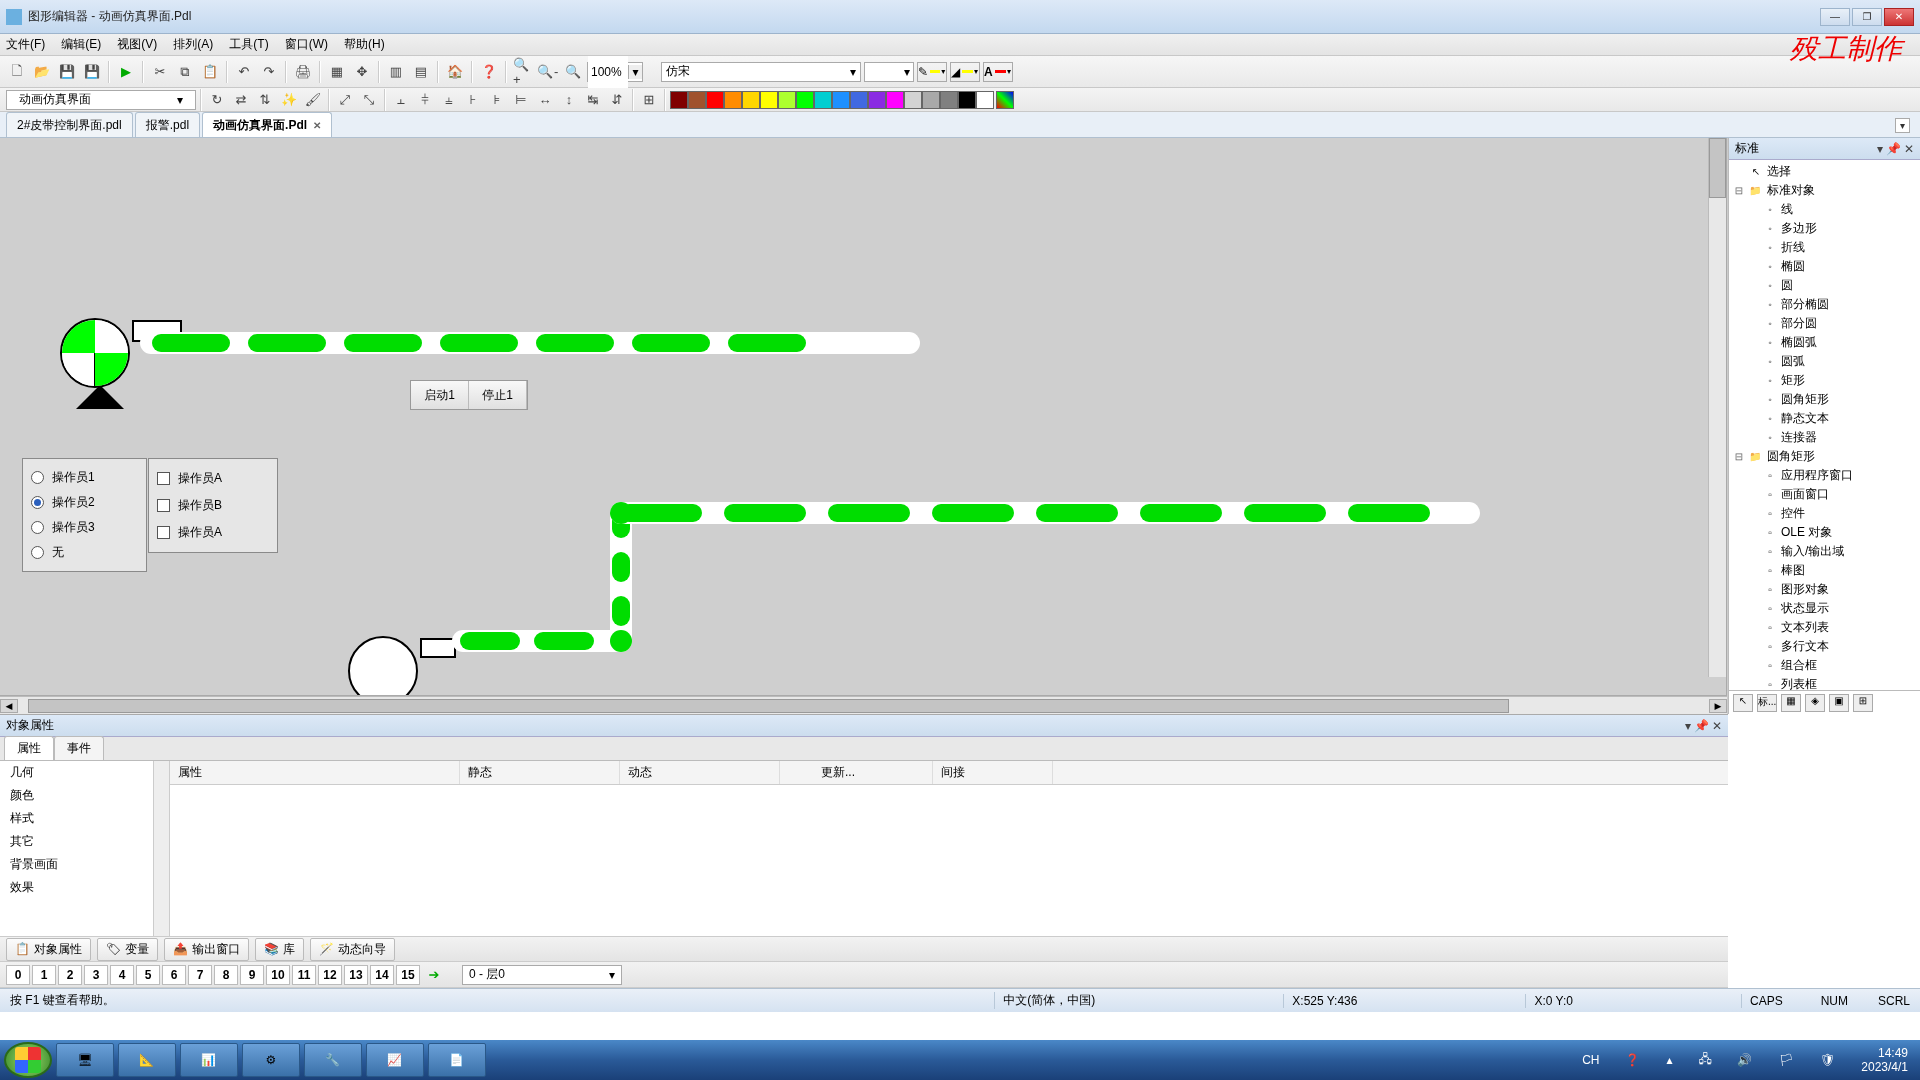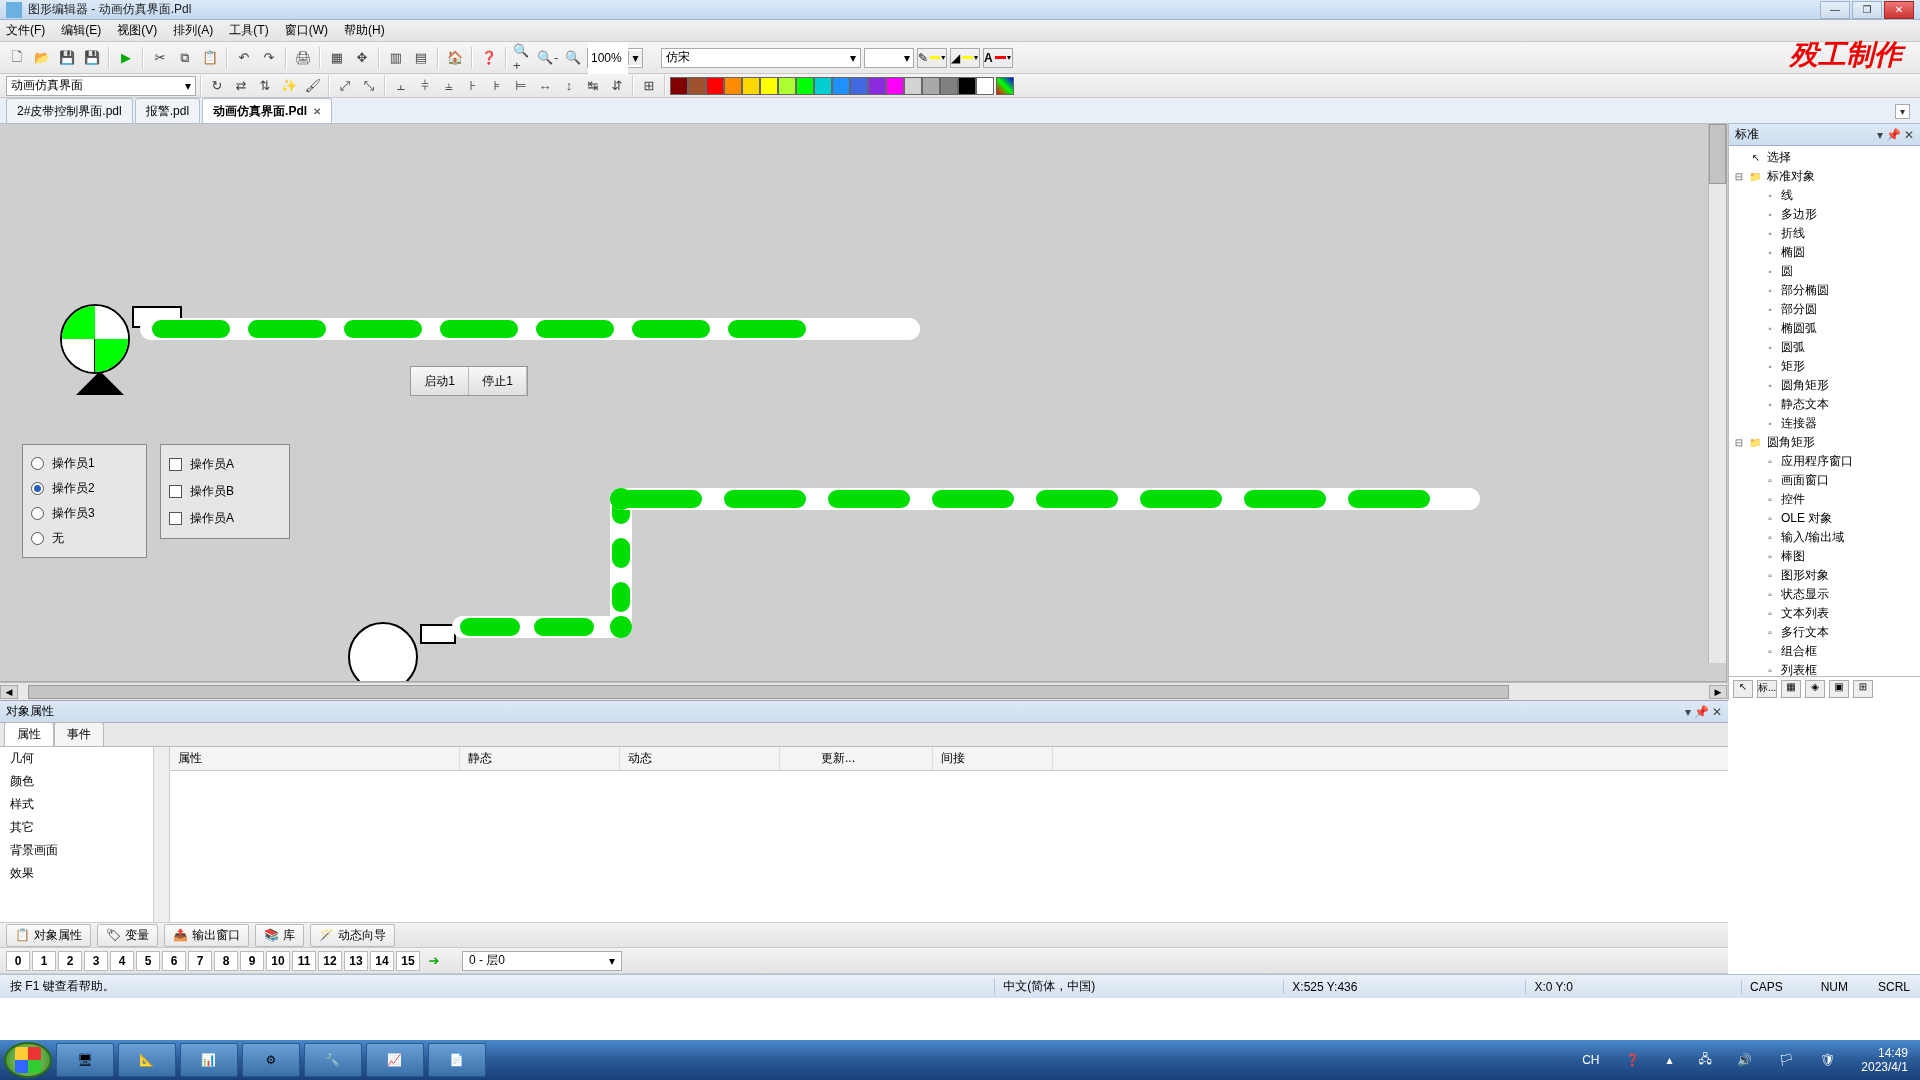--- a/index.html
+++ b/index.html
@@ -1,44 +1,44 @@
 <!DOCTYPE html>
 <html><head>
 <meta charset="utf-8">
 <style>
 * { margin: 0; padding: 0; box-sizing: border-box; font-family: "Microsoft YaHei", Tahoma, sans-serif; font-size: 12px; }
 body { width: 1920px; height: 1080px; background: #fff; overflow: hidden; position: relative; }
 
 
-.titlebar { height: 20px; background: linear-gradient(#dde9f7, #c3d8ef); display: flex; align-items: center; padding: 0 6px; border-bottom: 1px solid #9db4cc; }
+.titlebar { height: 34px; background: linear-gradient(#dde9f7, #c3d8ef); display: flex; align-items: center; padding: 0 6px; border-bottom: 1px solid #9db4cc; }
 .titlebar .app-icon { width: 16px; height: 16px; background: #6bb0e0; margin-right: 6px; }
 .titlebar .title-text { flex: 1; color: #222; }
 .titlebar .win-controls { display: flex; gap: 2px; }
 .titlebar .win-btn { width: 30px; height: 18px; background: linear-gradient(#e8f0f8,#cddcee); border: 1px solid #9db4cc; display: flex; align-items: center; justify-content: center; font-size: 10px; color:#333; }
 .titlebar .win-btn.close { background: linear-gradient(#e77,#c33); color:#fff; border-color:#a22; }
 
 
 .menubar { height: 22px; background: linear-gradient(#f0f0f0,#e4e4e4); display: flex; align-items: center; padding: 0 6px; gap: 16px; border-bottom: 1px solid #c8c8c8; position: relative; }
-.menubar .watermark { position: absolute; right: 18px; top: -4px; font-family: "KaiTi","STKaiti",serif; font-size: 28px; color: #e00; font-weight: bold; font-style: italic; margin-top: 20px; }
+.menubar .watermark { position: absolute; right: 18px; top: -4px; font-family: "KaiTi","STKaiti",serif; font-size: 28px; color: #e00; font-weight: normal; font-style: italic; }
 
 
 .toolbar { height: 32px; background: linear-gradient(#f6f6f6,#e9e9e9); border-bottom: 1px solid #c8c8c8; display: flex; align-items: center; padding: 0 6px; gap: 3px; }
 .tb-btn { width: 22px; height: 22px; border: 1px solid transparent; display: flex; align-items: center; justify-content: center; font-size: 13px; color:#444; }
 .tb-sep { width: 2px; height: 22px; border-left: 1px solid #ccc; border-right: 1px solid #fff; margin: 0 2px; }
 .zoom-box { display: flex; align-items: center; border: 1px solid #aaa; background: #fff; height: 20px; }
 .zoom-box input { border: none; width: 40px; padding: 0 3px; height: 33px; }
 .zoom-box .dd { width: 14px; text-align: center; background:#eee; border-left:1px solid #aaa; }
 .font-select { border:1px solid #aaa; background:#fff; height:20px; padding:0 4px; min-width:200px; display:flex; align-items:center; justify-content:space-between; }
 .font-size-select { border:1px solid #aaa; background:#fff; height:20px; width:50px; display:flex; align-items:center; justify-content:space-between; padding:0 3px;}
 .color-swatch-btn { width:30px; height:20px; border:1px solid #aaa; display:flex; align-items:center; }
 .color-swatch-btn .bar { height:3px; width:18px; margin-left:2px; }
 .color-swatch-btn .dd { width:10px; text-align:center; font-size:8px; }
 
 .toolbar2 { height: 24px; background: linear-gradient(#f4f4f4,#e8e8e8); border-bottom: 1px solid #c8c8c8; display:flex; align-items:center; padding:0 6px; gap:2px; }
-.layer-select { border:1px solid #aaa; background:#fff; height:20px; width:190px; padding:0 4px; display:flex; align-items:center; justify-content:space-between; }
+.layer-select { border:1px solid #aaa; background:#fff; height:20px; width:190px; padding:0 12px; display:flex; align-items:center; justify-content:space-between; }
 .palette-swatch { width:18px; height:18px; border:1px solid #666; }
 
 
 .tabbar { height: 26px; background: #e8eff7; border-bottom: 1px solid #b0c0d0; display: flex; align-items: flex-end; padding: 0 6px; gap: 2px; position: relative; }
 .tab { padding: 4px 10px 3px; border: 1px solid #b0c0d0; border-bottom: none; background: #f0f4f8; border-radius: 3px 3px 0 0; display:flex; align-items:center; gap:6px; }
 .tab.active { background: #fff; font-weight: bold; }
 .tab .close-x { font-size: 10px; color: #666; }
 .tabbar .dd-arrow { position:absolute; right:10px; top:6px; font-size:10px; color:#333; border:1px solid #aaa; padding:1px 4px; background:#fff;}
 
 
@@ -66,21 +66,21 @@
 .conveyor1 .seg { width:78px; height:18px; background:#0d0; border-radius:9px; }
 
 .btn-panel { position:absolute; left:410px; top:242px; display:flex; border:1px solid #999; background:#eee; }
 .btn-panel .b { width:58px; height:28px; display:flex; align-items:center; justify-content:center; background:linear-gradient(#f8f8f8,#e0e0e0); border-right:1px solid #bbb; }
 
 .radio-group { position:absolute; left:22px; top:320px; width:125px; border:1px solid #8a8a8a; background:#e6e6e6; padding:6px 8px; }
 .radio-group .row { display:flex; align-items:center; gap:8px; padding:4px 0; font-size:13px; }
 .radio-group .radio { width:13px; height:13px; border:1px solid #555; border-radius:50%; background:#fff; display:flex; align-items:center; justify-content:center;}
 .radio-group .radio.sel::after { content:""; width:7px; height:7px; background:#2a5fbd; border-radius:50%; }
 
-.check-group { position:absolute; left:160px; top:320px; width:130px; border:1px solid #8a8a8a; background:#e6e6e6; padding:6px 8px; }
+.check-group { position:absolute; left:148px; top:320px; width:130px; border:1px solid #8a8a8a; background:#e6e6e6; padding:6px 8px; }
 .check-group .row { display:flex; align-items:center; gap:8px; padding:5px 0; font-size:13px; }
 .check-group .chk { width:13px; height:13px; border:1px solid #555; background:#fff; }
 
 .fan2 { position:absolute; left:348px; top:498px; width:95px; height:95px; }
 .fan2 .circle { width:70px; height:70px; border-radius:50%; background:#fff; border:2px solid #000; }
 .fan2 .spout { position:absolute; left:72px; top:2px; width:36px; height:20px; background:#fff; border:2px solid #000; }
 
 .pipe2 { position:absolute; left:452px; top:364px; }
 .pipe2 .horiz-top { position:absolute; left:158px; top:0; width:870px; height:22px; background:#fff; border-radius:11px; display:flex; align-items:center; padding:0 10px; gap:22px; }
 .pipe2 .horiz-top .seg { width:82px; height:18px; background:#0d0; border-radius:9px; }

